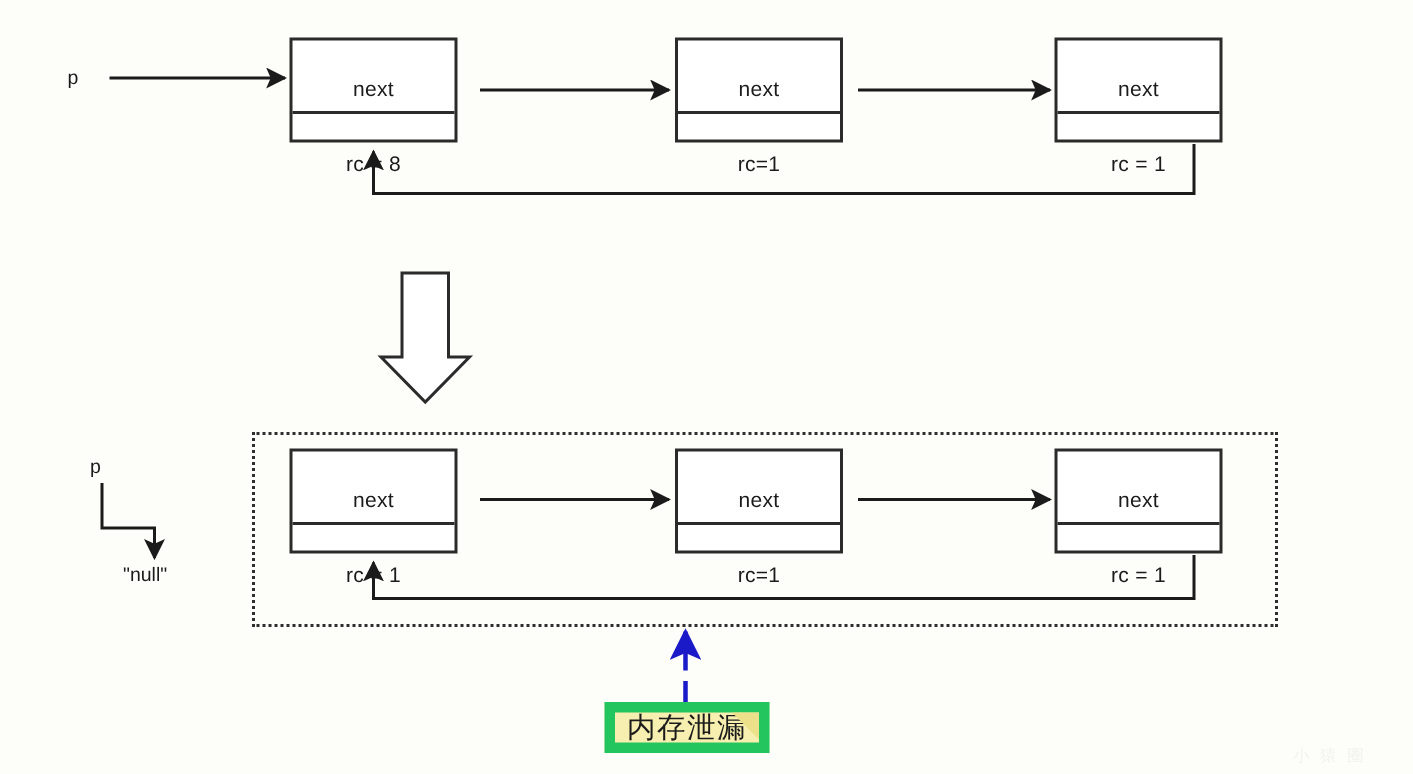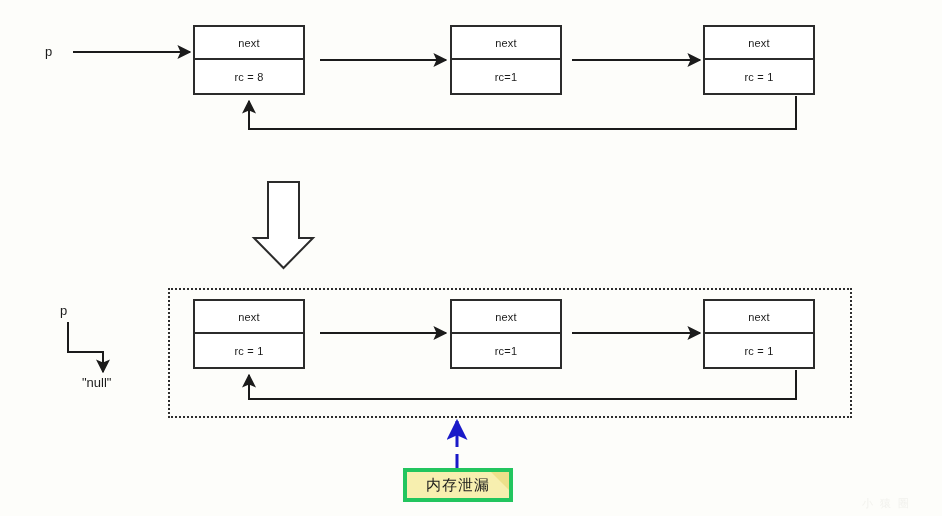--- a/index.html
+++ b/index.html
@@ -29,48 +29,49 @@
     box-sizing: border-box;
     border: 2px solid #2b2b2b;
     background: #ffffff;
   }
   .node-cell {
     box-sizing: border-box;
     height: 50%;
     display: flex;
     align-items: center;
     justify-content: center;
-    font-size: 11px;
+    font-size: 14px;
     color: #1b1b1b;
     letter-spacing: 0.2px;
+    margin-top: 16px;
   }
   .node-cell.top {
     border-bottom: 2px solid #2b2b2b;
   }
   .plain-label {
     position: absolute;
     font-size: 13px;
     color: #1b1b1b;
     white-space: nowrap;
   }
   .leak-region {
     position: absolute;
     box-sizing: border-box;
     border: 2px dotted #2e2e2e;
     background: transparent;
   }
   .note {
     position: absolute;
     box-sizing: border-box;
     background: #f7efaf;
-    border: 4px solid #22c55e;
+    border: 7px solid #22c55e;
     display: flex;
     align-items: center;
     justify-content: center;
-    font-size: 15px;
+    font-size: 19px;
     color: #1b1b1b;
     letter-spacing: 1px;
   }
   .note-fold {
     position: absolute;
     right: 0;
     top: 0;
     width: 0;
     height: 0;
     border-left: 18px solid transparent;

